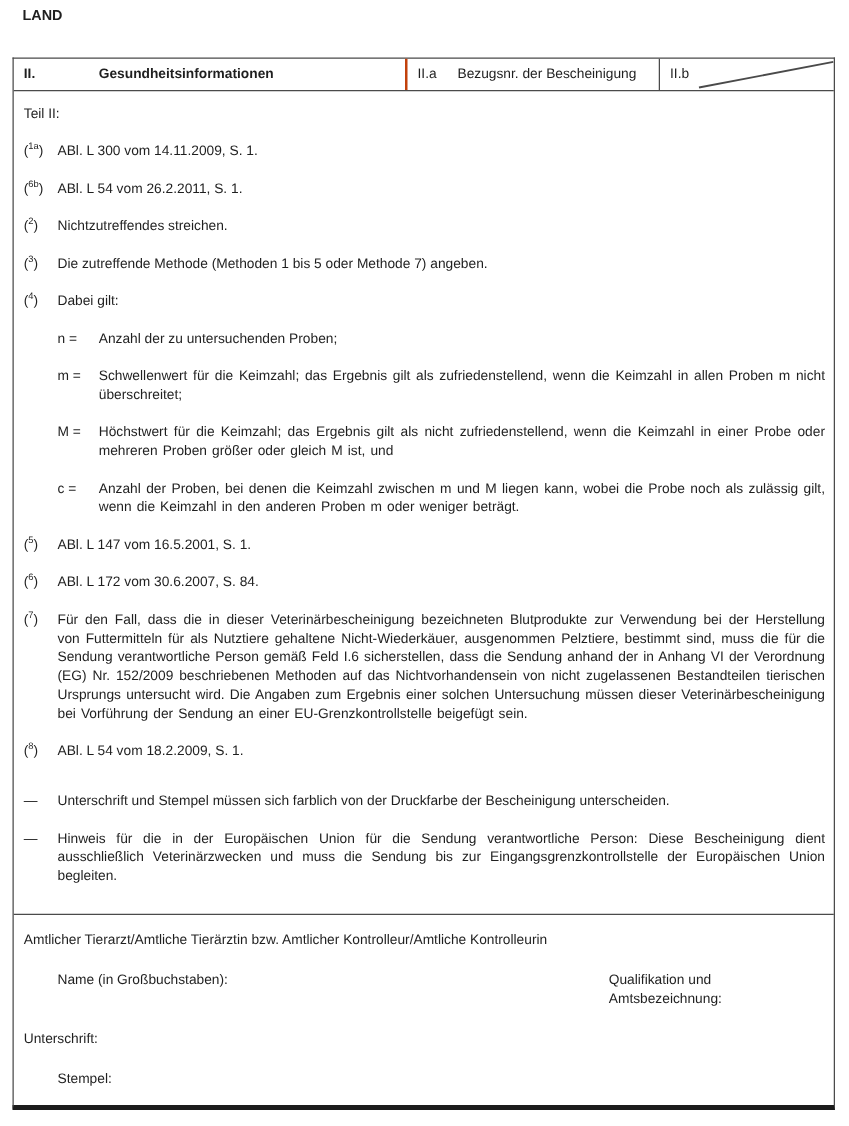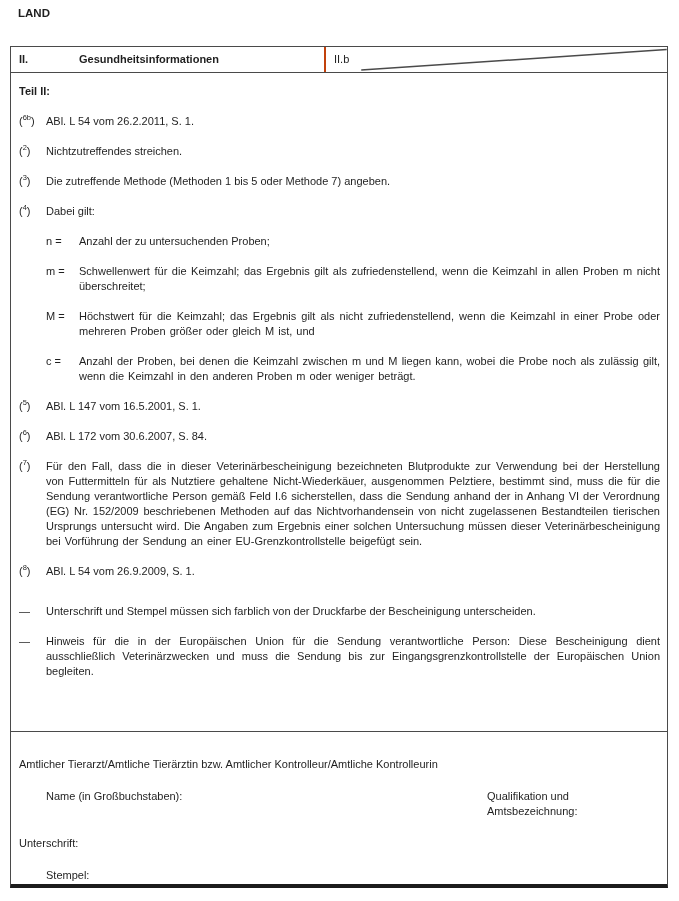--- a/index.html
+++ b/index.html
@@ -41,36 +41,36 @@
     display:flex; align-items:center; padding-left:8px; font-weight:bold; }
   .cell-main .no { width:60px; }
   .cell-a { width:202px; height:100%; border-right:1px solid #4a4a4a;
     display:flex; align-items:center; padding-left:8px; }
   .cell-a .no { width:32px; }
   .cell-b { flex:1; height:100%; display:flex; align-items:center; padding-left:8px;justify-content:space-between; }
   .cell-b .no { flex:none; margin-right:6px; }
   .cell-b svg { flex:1; height:100%; }
   
   .content { flex:none; height:658px; padding:0 7px 0 8px; overflow:hidden; }
-  .teil-title { font-weight:bold; margin-top:11px; margin-bottom:15px; }
+  .teil-title { font-weight:normal; margin-top:11px; margin-bottom:15px; }
   .fn-row { display:flex; margin-bottom:15px; }
   .fn-m { flex:none; width:27px; }
   .fn-m sup { font-size:7.5px; vertical-align:super; line-height:0; }
   .fn-m::before { content:"("; }
   .fn-m::after { content:")"; }
   .fn-t { flex:1; }
   .just { text-align:justify; word-spacing:1px; }
   .def-row { display:flex; margin-left:27px; margin-bottom:15px; }
   .def-s { flex:none; width:33px; }
   .def-t { flex:1; }
   .notes-gap { margin-top:25px; }
   .dash-c { flex:none; width:27px; }
   
   .signature {
-    flex:1; border-top:1px solid #4a4a4a; padding:12px 7px 0 8px;
+    flex:1; border-top:1px solid #4a4a4a; padding:0 7px 0 8px;
   }
   .sig-title { margin-top:13px; }
   .sig-grid { display:grid; grid-template-columns:420px 1fr; margin-top:17px;gap:48px; }
   .sig-left { padding-left:27px; }
   .sig-single { margin-top:17px; padding-left:27px; }
 </style>
 </head>
 <body>
 
 <div class="page">
@@ -79,31 +79,39 @@
     <div class="land">LAND</div>
   </div>
 
   <div class="frame">
 
     <div class="header-row">
       <div class="cell-main">
         <span class="no">II.</span>
         <span>Gesundheitsinformationen</span>
       </div>
+      <div class="cell-a">
+        <span class="no">II.a</span>
+        <span>Bezugsnr. der Bescheinigung</span>
+      </div>
       <div class="cell-b">
         <span class="no">II.b</span>
         <svg viewBox="0 0 100 100" preserveAspectRatio="none">
             <line x1="2" y1="92" x2="100" y2="10" stroke="#4a4a4a" stroke-width="1.5" vector-effect="non-scaling-stroke"></line>
           </svg>
       </div>
     </div>
 
     <div class="content">
       <div class="teil-title">Teil II:</div>
 
+      <div class="fn-row">
+        <span class="fn-m"><sup>1a</sup></span>
+        <span class="fn-t">ABl. L 300 vom 14.11.2009, S. 1.</span>
+      </div>
       <div class="fn-row">
         <span class="fn-m"><sup>6b</sup></span>
         <span class="fn-t">ABl. L 54 vom 26.2.2011, S. 1.</span>
       </div>
       <div class="fn-row">
         <span class="fn-m"><sup>2</sup></span>
         <span class="fn-t">Nichtzutreffendes streichen.</span>
       </div>
       <div class="fn-row">
         <span class="fn-m"><sup>3</sup></span>
@@ -138,21 +146,21 @@
       <div class="fn-row">
         <span class="fn-m"><sup>6</sup></span>
         <span class="fn-t">ABl. L 172 vom 30.6.2007, S. 84.</span>
       </div>
       <div class="fn-row">
         <span class="fn-m"><sup>7</sup></span>
         <span class="fn-t just">Für den Fall, dass die in dieser Veterinärbescheinigung bezeichneten Blutprodukte zur Verwendung bei der Herstellung von Futtermitteln für als Nutztiere gehaltene Nicht-Wiederkäuer, ausgenommen Pelztiere, bestimmt sind, muss die für die Sendung verantwortliche Person gemäß Feld I.6 sicherstellen, dass die Sendung anhand der in Anhang VI der Verordnung (EG) Nr. 152/2009 beschriebenen Methoden auf das Nichtvorhandensein von nicht zugelassenen Bestandteilen tierischen Ursprungs untersucht wird. Die Angaben zum Ergebnis einer solchen Untersuchung müssen dieser Veterinärbescheinigung bei Vorführung der Sendung an einer EU-Grenzkontrollstelle beigefügt sein.</span>
       </div>
       <div class="fn-row">
         <span class="fn-m"><sup>8</sup></span>
-        <span class="fn-t">ABl. L 54 vom 26.9.2009, S. 1.</span>
+        <span class="fn-t">ABl. L 54 vom 18.2.2009, S. 1.</span>
       </div>
 
       <div class="fn-row notes-gap">
         <span class="dash-c">—</span>
         <span class="fn-t">Unterschrift und Stempel müssen sich farblich von der Druckfarbe der Bescheinigung unterscheiden.</span>
       </div>
       <div class="fn-row">
         <span class="dash-c">—</span>
         <span class="fn-t just">Hinweis für die in der Europäischen Union für die Sendung verantwortliche Person: Diese Bescheinigung dient ausschließlich Veterinärzwecken und muss die Sendung bis zur Eingangsgrenzkontrollstelle der Europäischen Union begleiten.</span>
       </div>

